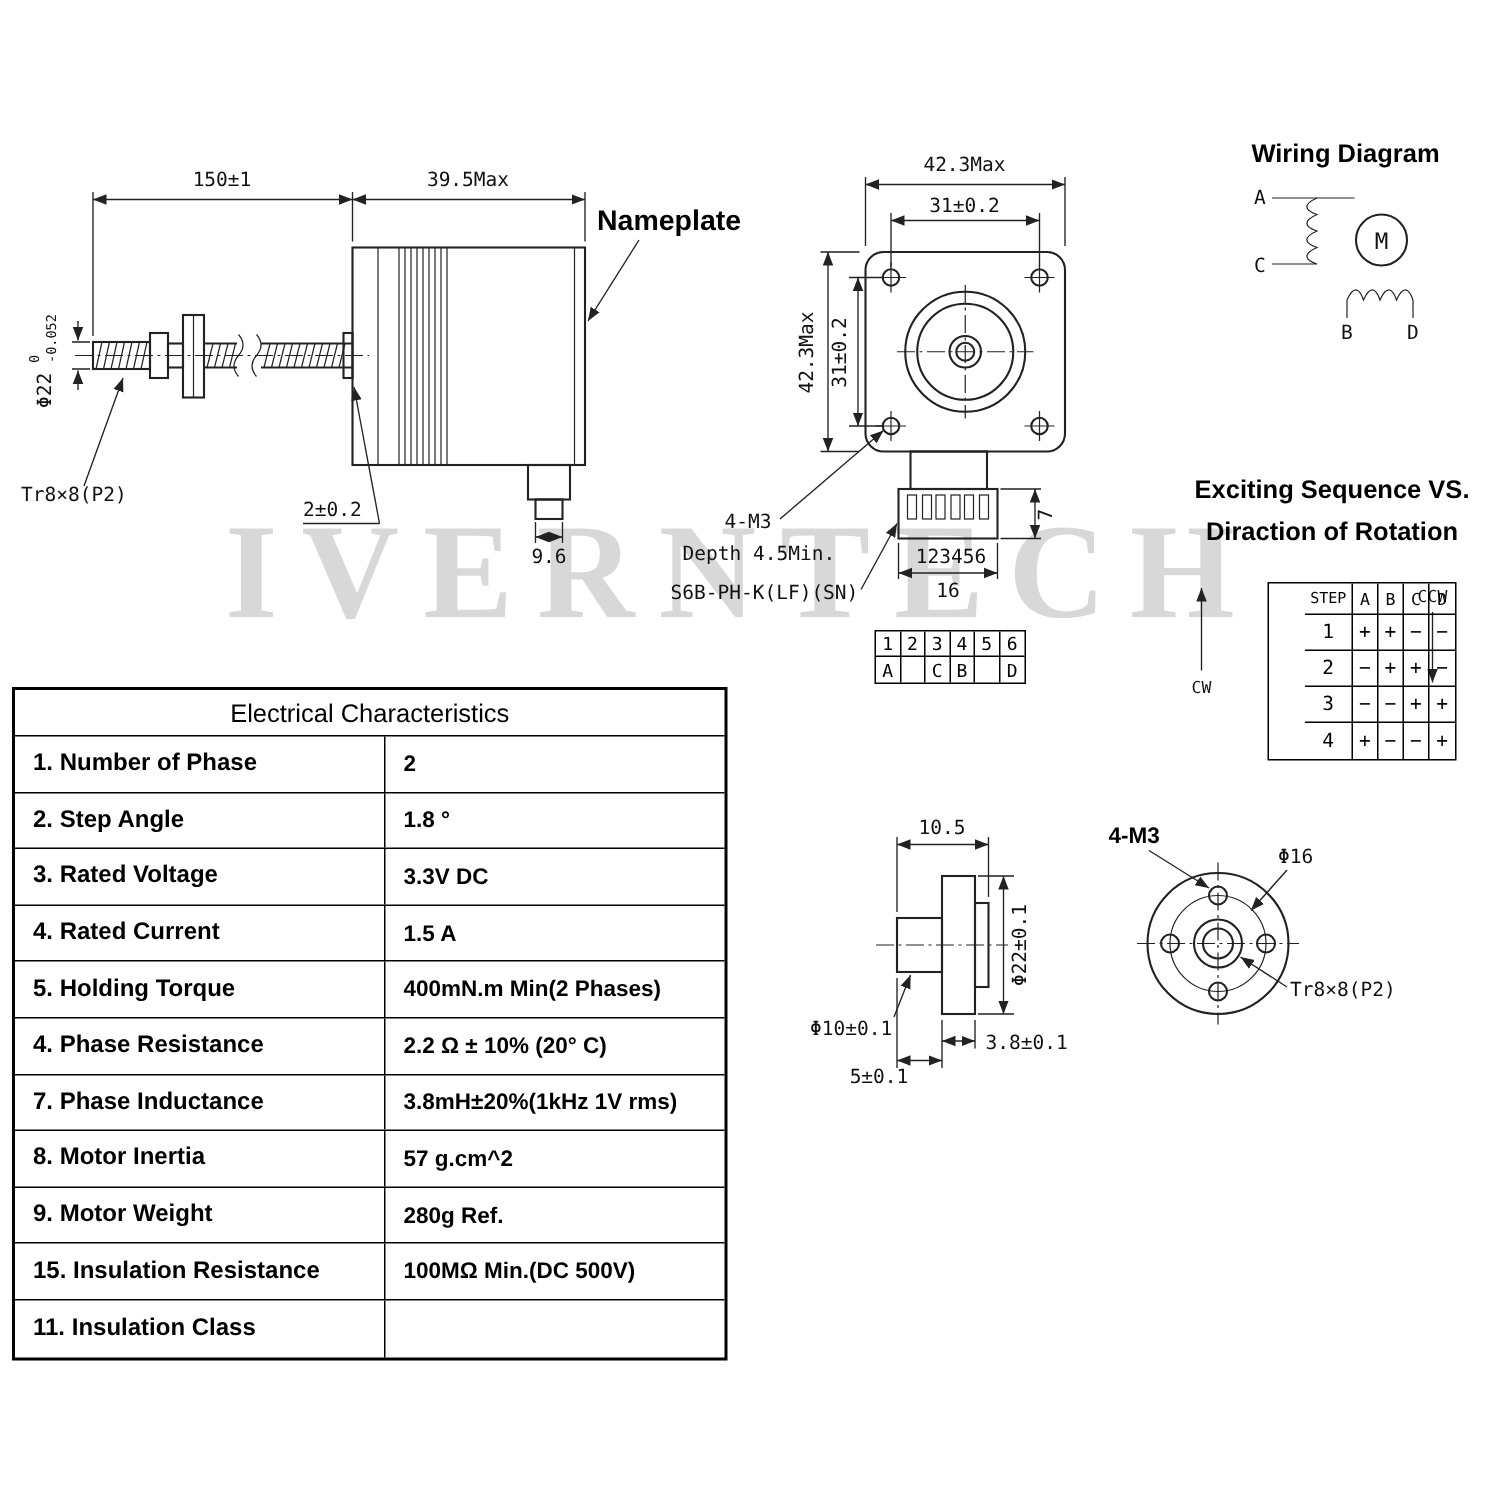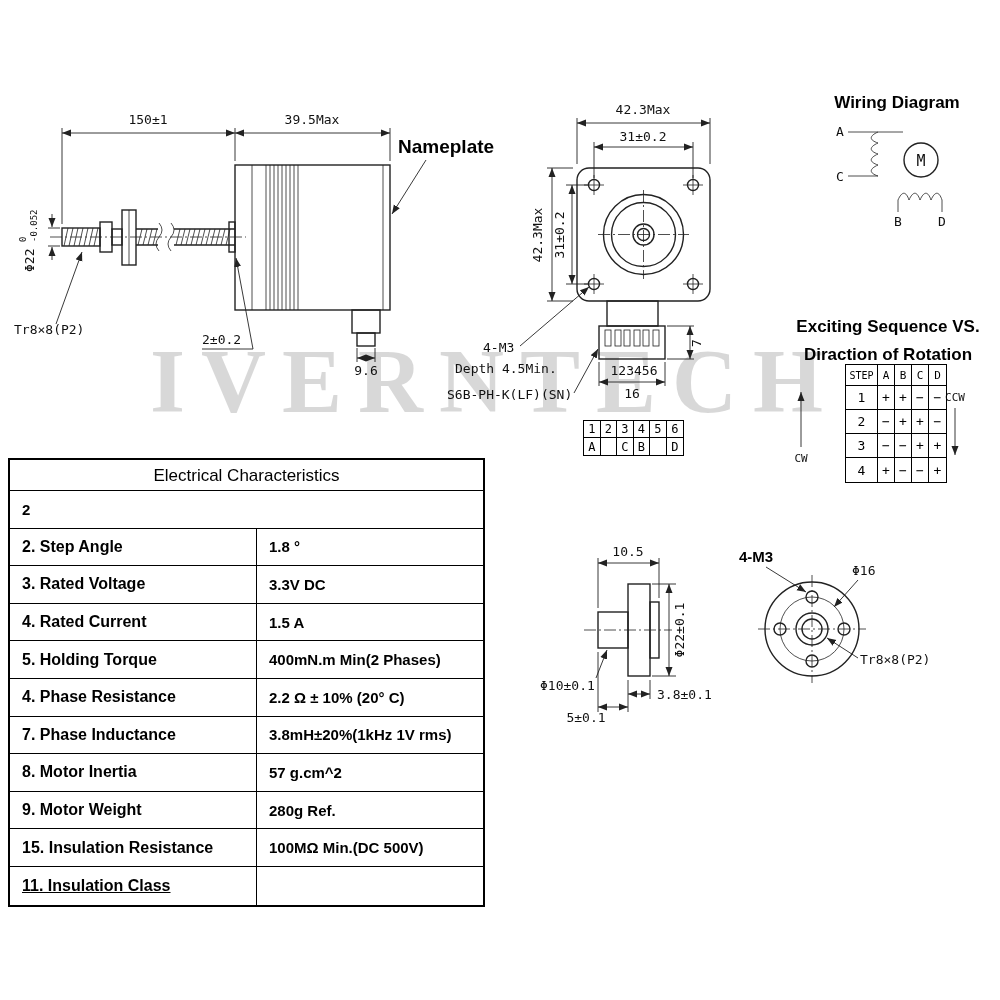--- a/index.html
+++ b/index.html
@@ -17,26 +17,26 @@
   .cads{font:11px "DejaVu Sans Mono",monospace;fill:#111;}
   .cadxs{font:9px "DejaVu Sans Mono",monospace;fill:#111;}
   .cadM{font:15px "DejaVu Sans Mono",monospace;fill:#111;}
   .label{font:bold 19px "Liberation Sans",sans-serif;fill:#000;}
   .label2{font:bold 15px "Liberation Sans",sans-serif;fill:#000;}
   .title{font:bold 17px "Liberation Sans",sans-serif;fill:#000;}
   
   .etable{position:absolute;left:8px;top:458px;width:477px;border:2px solid #000;z-index:3;}
   .etitle{height:31px;line-height:31px;text-align:center;font-weight:normal;font-size:17px;border-bottom:1px solid #000;}
   .erow{display:flex;height:37.6px;border-bottom:1px solid #000;}
-  .erow:last-child{border-bottom:none;text-decoration:underline;}
+  .erow:last-child{border-bottom:none;}
   .elabel{width:247px;border-right:1px solid #000;display:flex;align-items:center;padding-left:12px;font-weight:bold;font-size:16px;}
   .evalue{flex:1;display:flex;align-items:center;padding-left:12px;font-weight:bold;font-size:15px;}
   
-  .seqtable{position:absolute;left:845px;top:364px;border:1.5px solid #000;display:grid;
-            grid-template-columns:32px 17px 17px 17px 17px;z-index:3;}
+  .seqtable{position:absolute;left:845px;top:388px;border:1.5px solid #000;display:grid;
+            grid-template-columns:32px 17px 17px 17px 17px;z-index:3;padding-left:24px;}
   .sc{border-right:1px solid #000;border-bottom:1px solid #000;display:flex;align-items:center;
       justify-content:center;height:24px;font:13px "DejaVu Sans Mono",monospace;}
   .sc.sh{height:21px;font-size:11px;}
   .sc.st{font-size:10px;letter-spacing:0;}
   .sc:nth-child(5n){border-right:none;}
   .sc:nth-last-child(-n+5){border-bottom:none;}
   
   .pintable{position:absolute;left:583px;top:420px;border:1.5px solid #000;z-index:3;}
   .pinrow{display:flex;}
   .pinrow:first-child .pc{border-bottom:1px solid #000;}
@@ -220,20 +220,21 @@
     <text class="cad" x="852" y="575">Φ16</text>
     <line class="dim" x1="858" y1="580" x2="834" y2="607" marker-end="url(#ae)"></line>
     <text class="cad" x="860" y="664">Tr8×8(P2)</text>
     <line class="dim" x1="858" y1="658" x2="827" y2="638" marker-end="url(#ae)"></line>
   </g>
 </svg>
 
 <div class="etable">
   <div class="etitle">Electrical Characteristics</div>
   <div class="erow">
+      <div class="elabel">1. Number of Phase</div>
       <div class="evalue">2</div>
     </div>
   <div class="erow">
       <div class="elabel">2. Step Angle</div>
       <div class="evalue">1.8 °</div>
     </div>
   <div class="erow">
       <div class="elabel">3. Rated Voltage</div>
       <div class="evalue">3.3V DC</div>
     </div>

